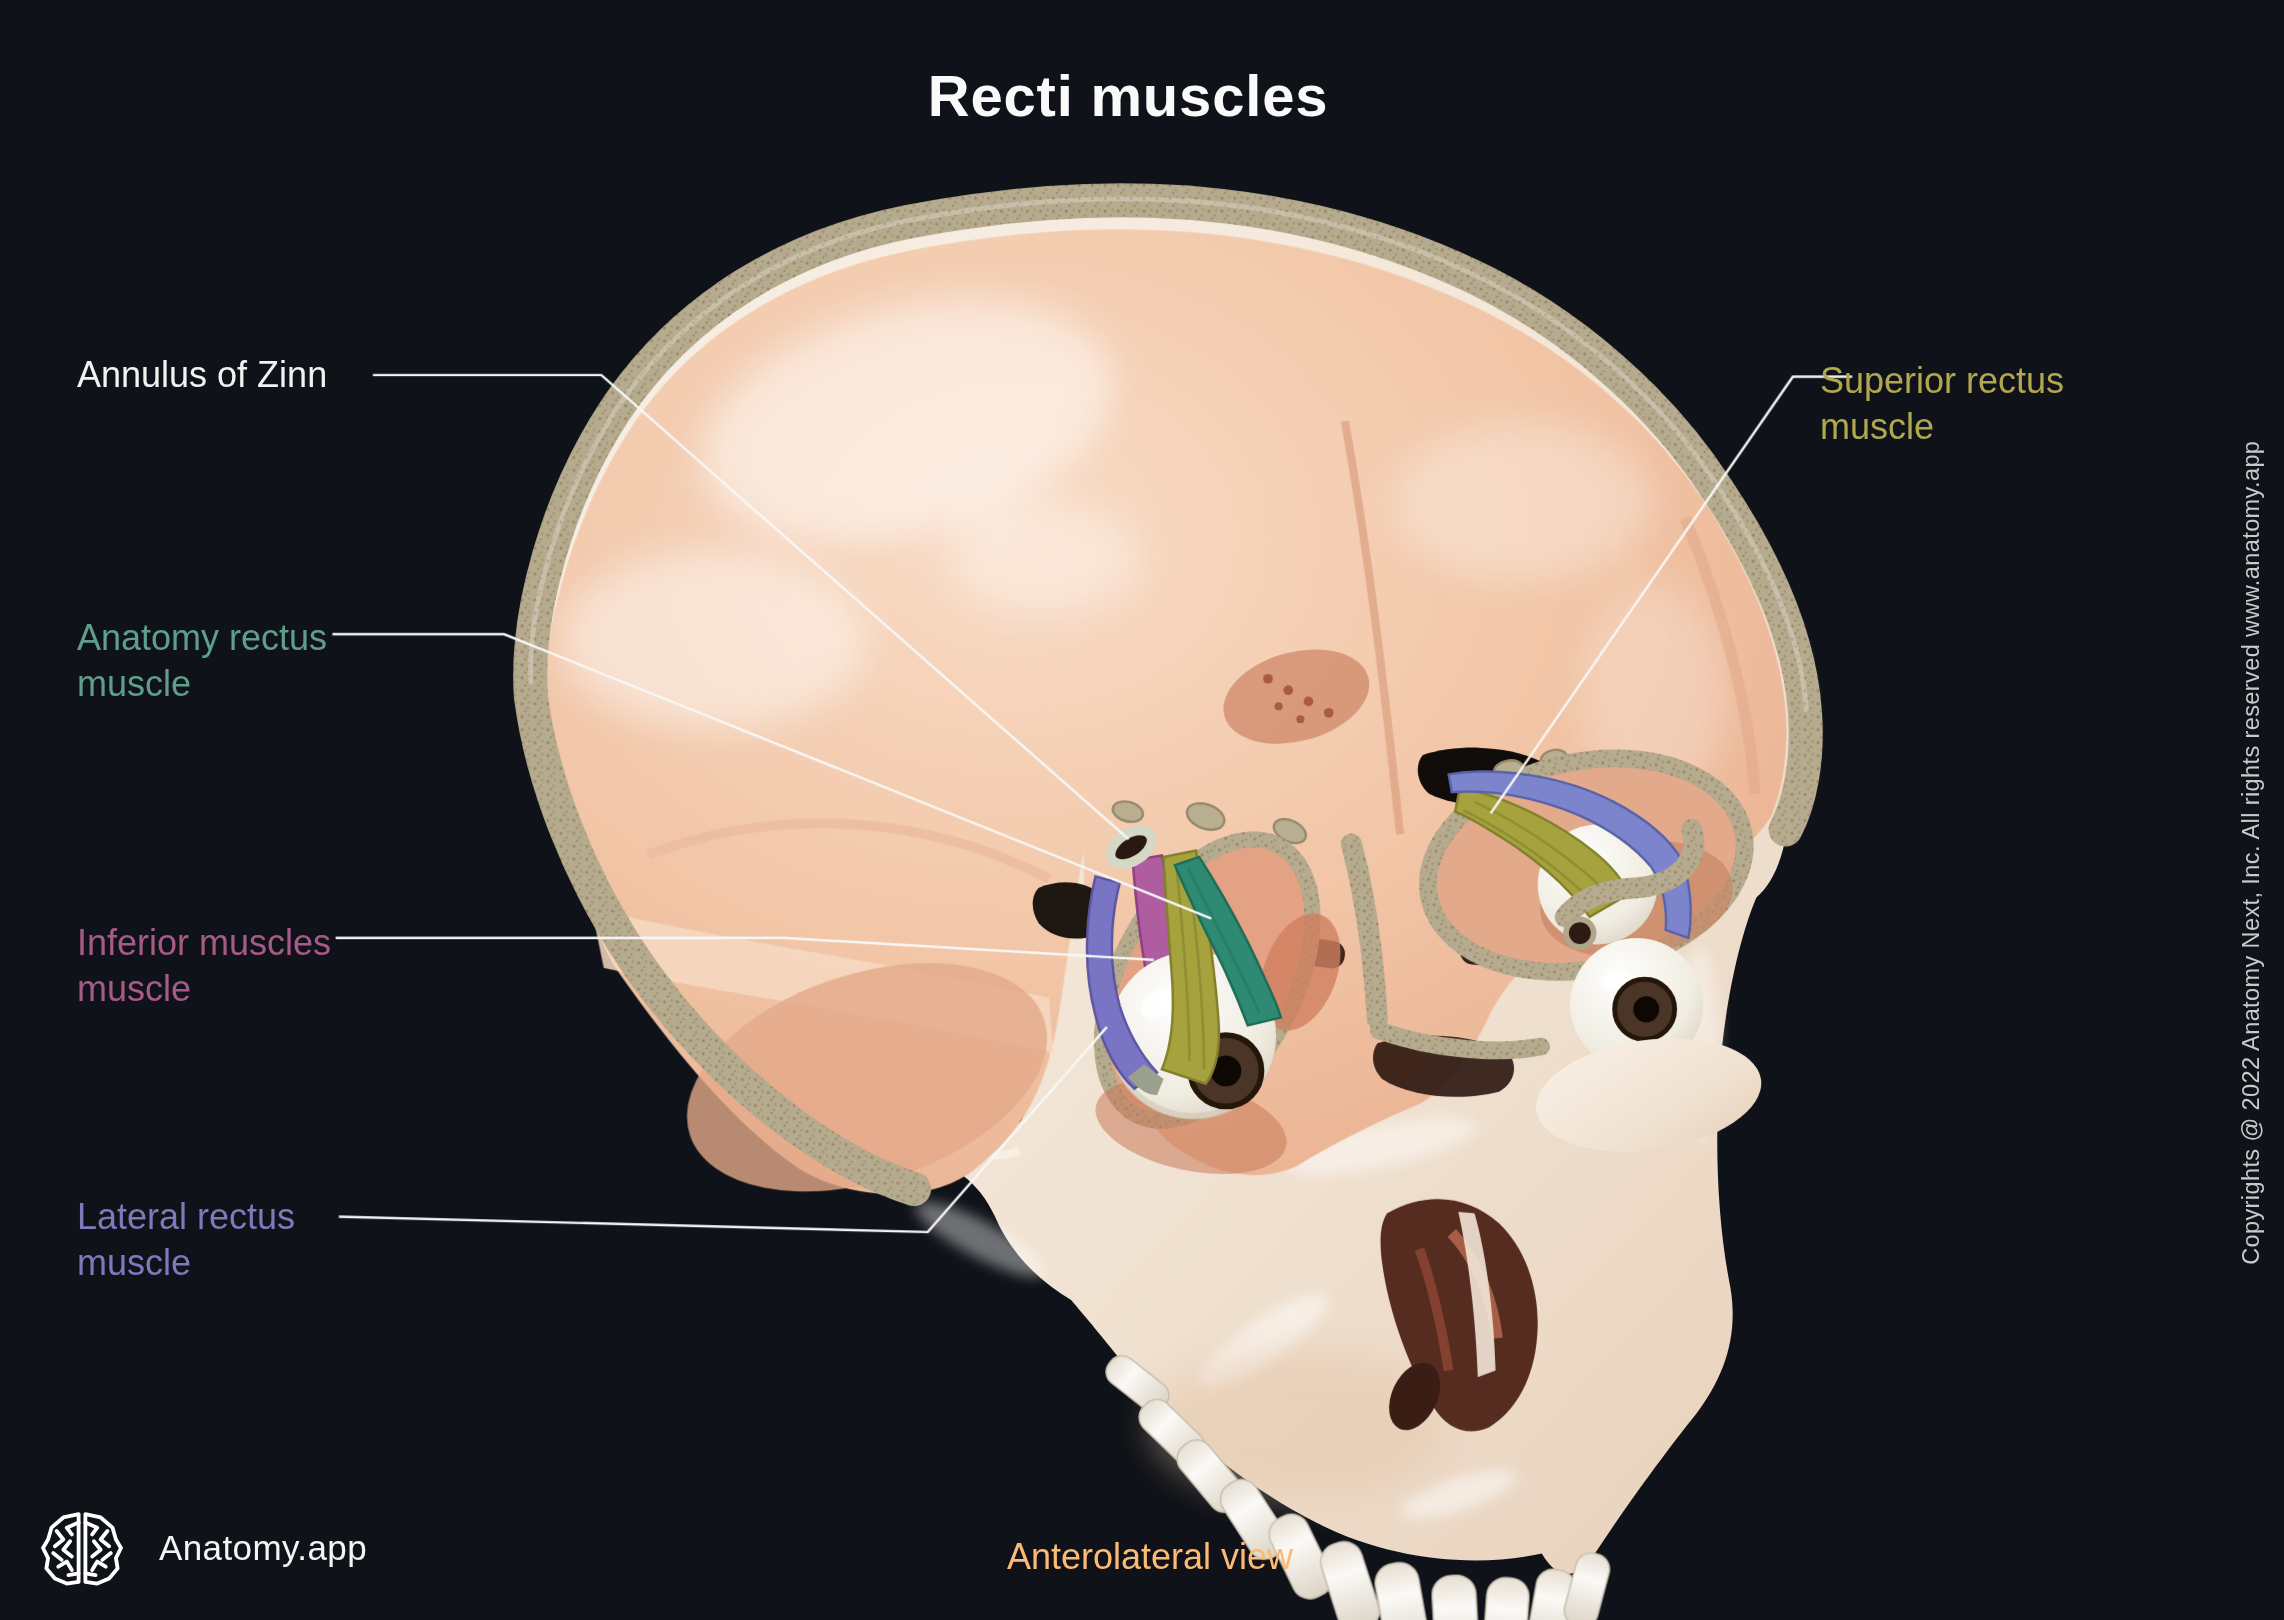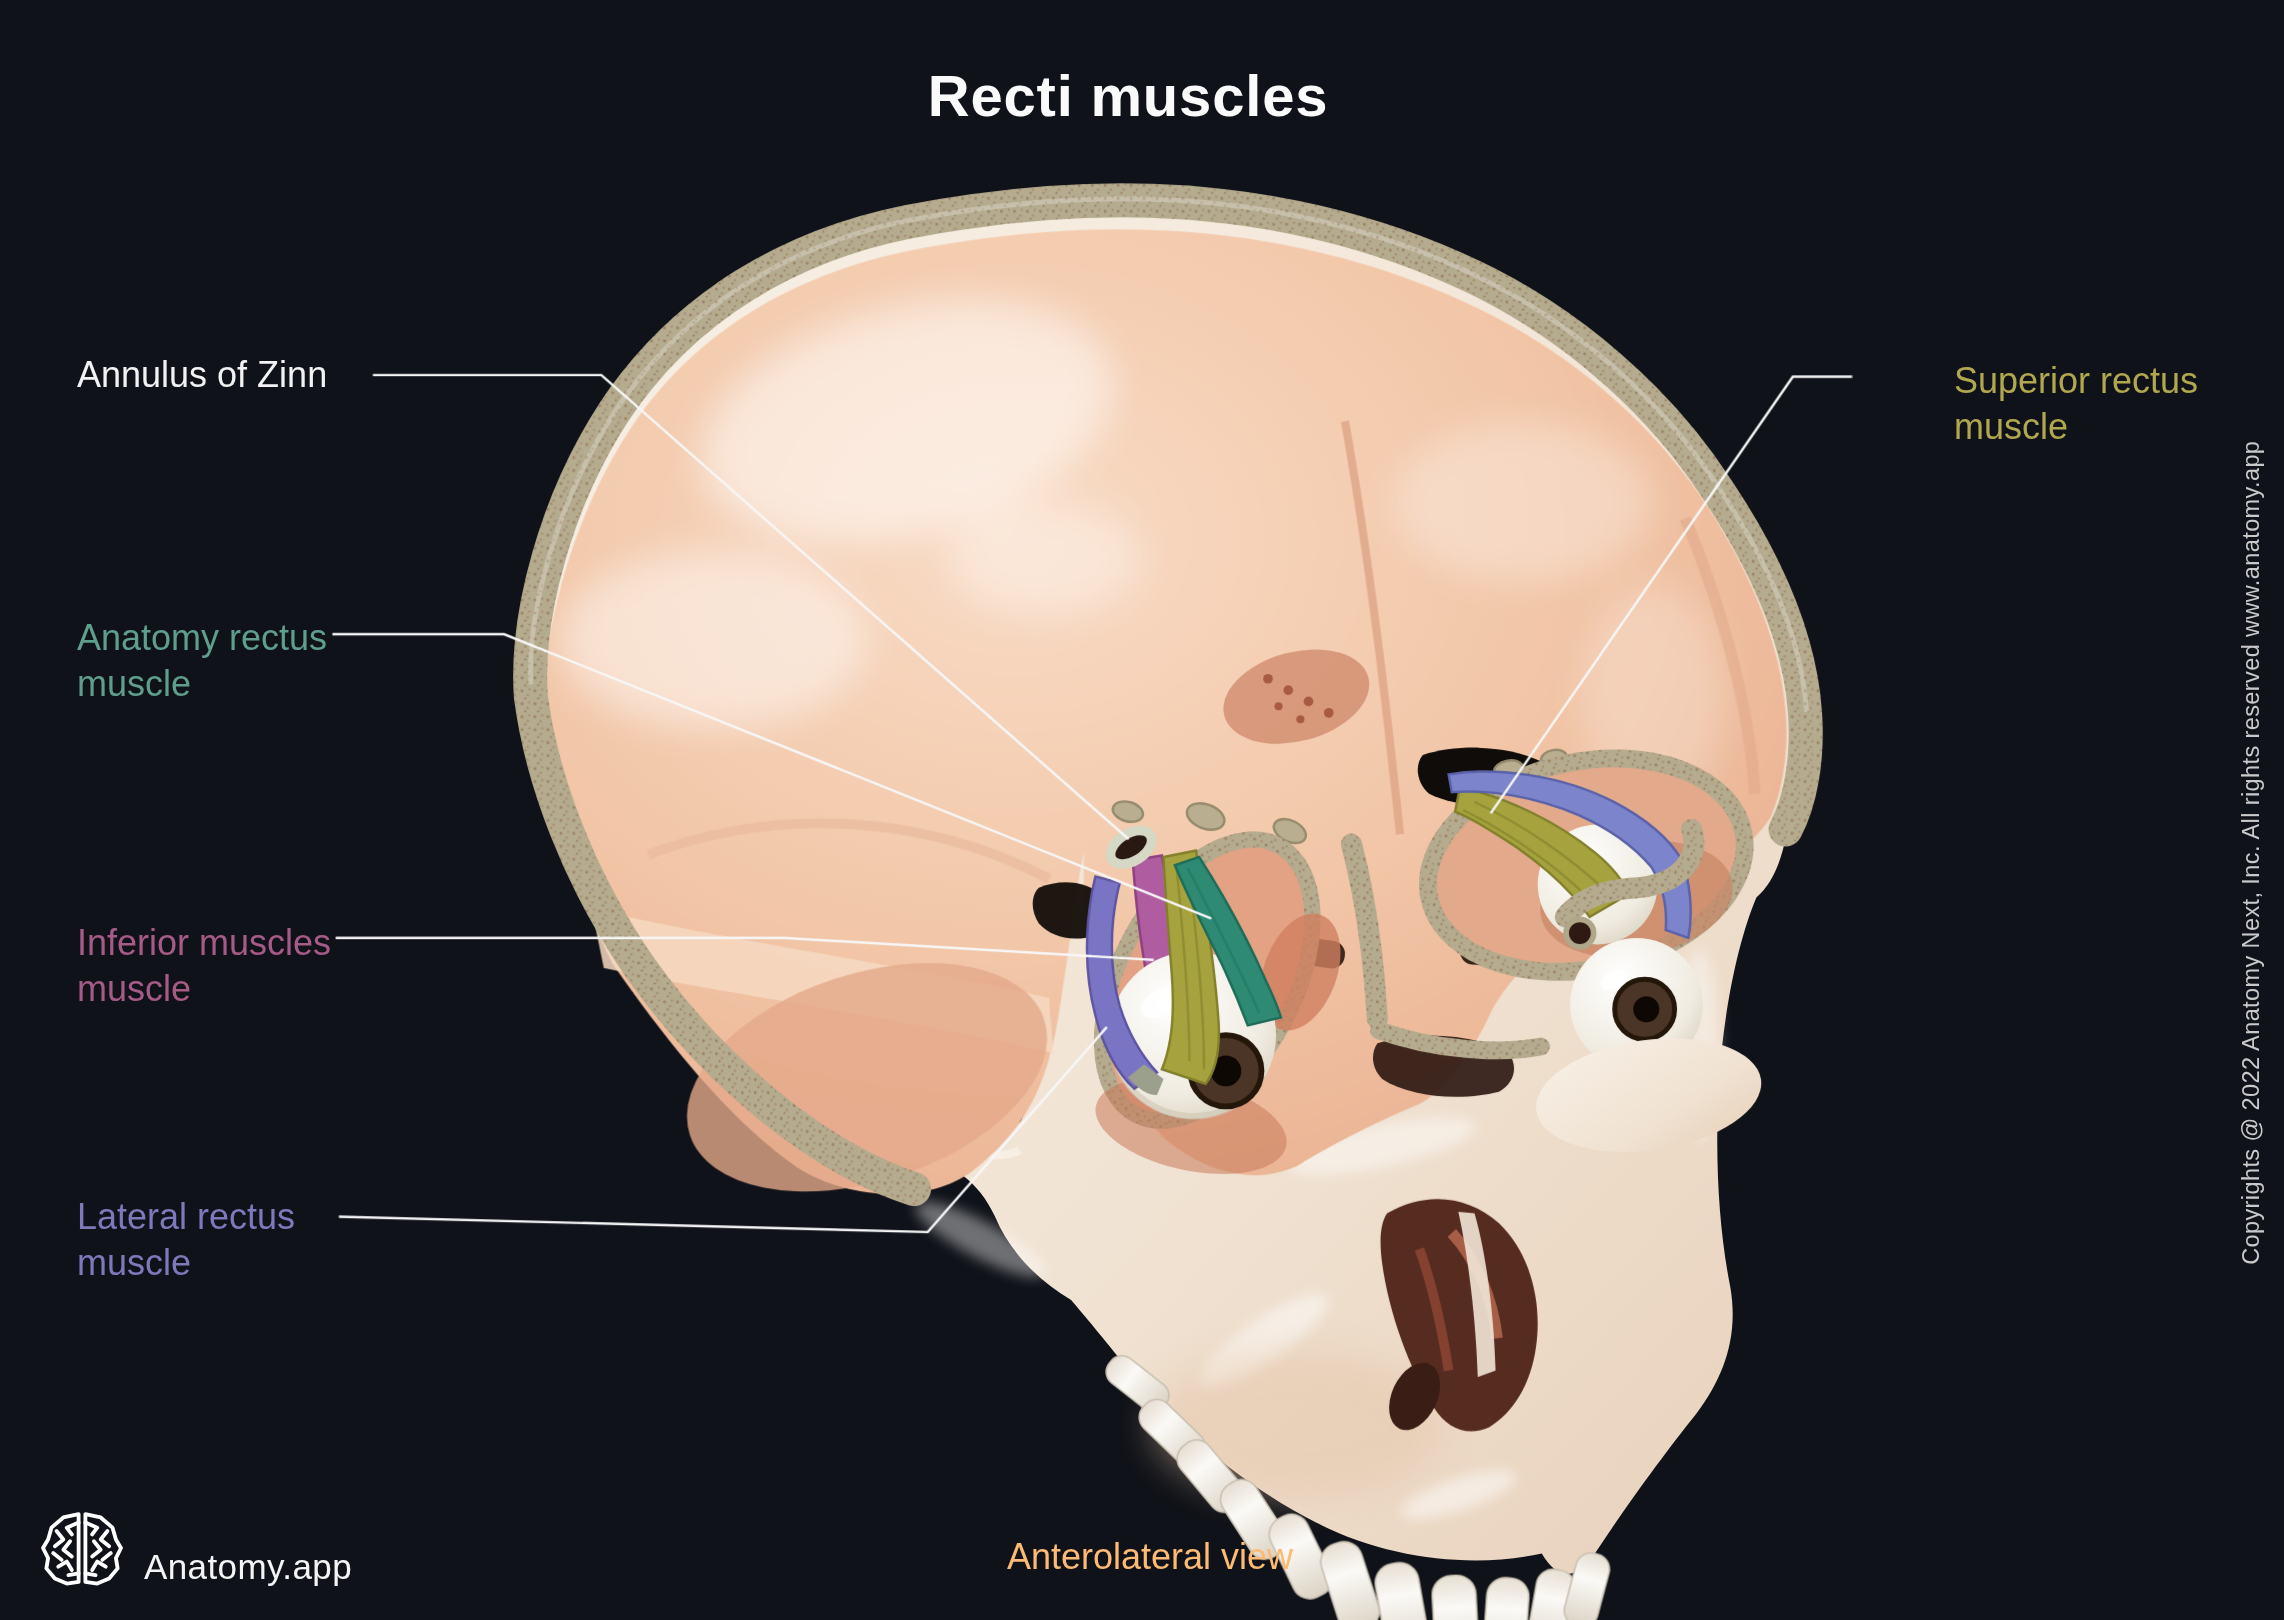--- a/index.html
+++ b/index.html
@@ -15,21 +15,21 @@
     font-size:58px;font-weight:700;color:#fafafa;letter-spacing:0.8px;white-space:nowrap;
   }
   .view-caption{
     position:absolute;left:1150px;top:1536px;transform:translateX(-50%);
     font-size:36px;font-weight:500;color:#fdba74;white-space:nowrap;
   }
   .anno{
     position:absolute;font-size:36px;line-height:46px;font-weight:400;
   }
   .anno.nowrap{white-space:nowrap;}
-  .brand{position:absolute;left:39px;top:1509px;display:flex;align-items:flex-end;gap:19px;}
+  .brand{position:absolute;left:39px;top:1509px;display:flex;align-items:center;gap:34px;}
   .brand-name{font-size:35px;font-weight:500;color:#f4f4f4;letter-spacing:0.4px;}
   .copyright{
     position:absolute;left:1758px;top:839px;width:988px;height:27.5px;
     transform:rotate(-90deg);transform-origin:center;
     font-size:23.5px;color:#c9c9c9;text-align:center;letter-spacing:0.4px;white-space:nowrap;
   }
 </style>
 </head>
 <body>
 
@@ -330,21 +330,21 @@
 <h1 class="page-title">Recti muscles</h1>
 
 <div class="anno nowrap" style="left: 77px; top: 352px; color: rgb(242, 242, 242);">Annulus of Zinn</div>
 
 <div class="anno" style="left: 77px; top: 615px; width: 284px; color: rgb(95, 158, 139);">Anatomy rectus muscle</div>
 
 <div class="anno" style="left: 77px; top: 920px; width: 284px; color: rgb(166, 90, 136);">Inferior muscles muscle</div>
 
 <div class="anno" style="left: 77px; top: 1194px; width: 284px; color: rgb(126, 121, 187);">Lateral rectus muscle</div>
 
-<div class="anno" style="left: 1954px; top: 358px; width: 324px; color: rgb(177, 167, 79);">Superior rectus muscle</div>
+<div class="anno" style="left: 1820px; top: 358px; width: 324px; color: rgb(177, 167, 79);">Superior rectus muscle</div>
 
 <div class="view-caption">Anterolateral view</div>
 
 <div class="brand">
   <svg width="86" height="78" viewBox="0 0 100 92" fill="none" stroke="#ffffff" stroke-width="4.5" stroke-linejoin="round" stroke-linecap="round">
     <g>
       <path d="M 46 6 L 28 10 L 14 22 L 10 36 L 4 46 L 10 58 L 8 70 L 18 82 L 32 88 L 46 86 L 46 6 Z"></path>
       <path d="M 46 16 L 32 22 L 38 30"></path>
       <path d="M 20 26 L 28 36 L 18 44"></path>
       <path d="M 36 38 L 28 48 L 38 56"></path>

